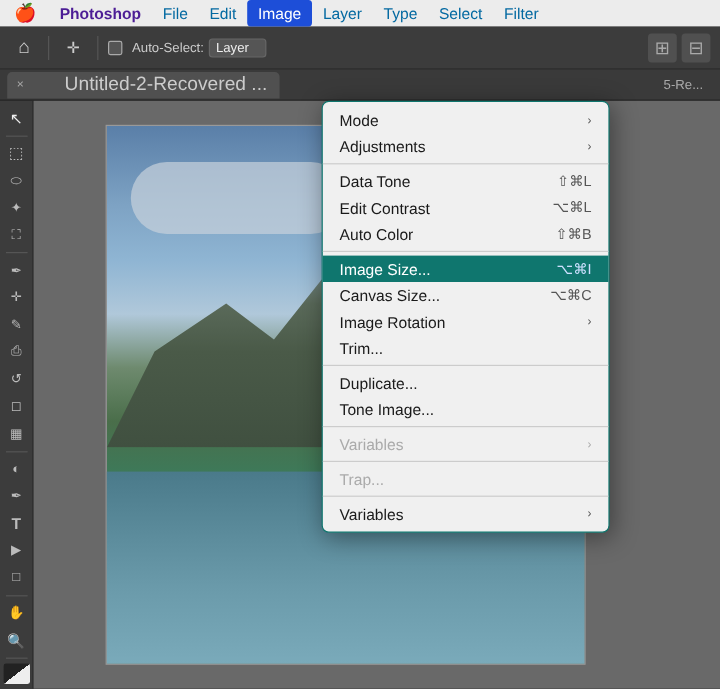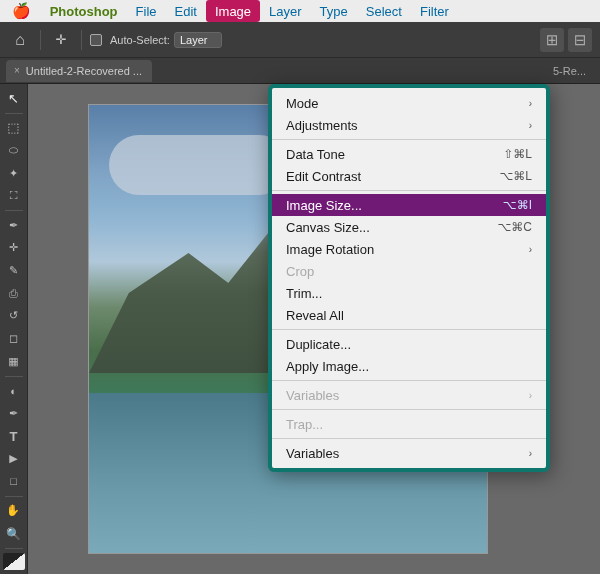--- a/index.html
+++ b/index.html
@@ -27,32 +27,32 @@
       padding: 0 9px;
       height: 100%;
       display: flex;
       align-items: center;
       font-size: 13px;
       color: #0369a1;
       cursor: default;
       border-radius: 3px;
     }
     .menu-bar-item.active {
-      background: #be185d;
+      background: #1d4ed8;
       color: white;
     }
     .apple-logo {
       font-size: 15px;
       padding: 0 10px 0 4px;
       color: #1a1a1a;
     }
     .app-name {
       font-weight: 600;
       padding: 0 9px;
-      color: #4d7c0f;
+      color: #4c1d95;
     }
 
     
     .toolbar {
       background: #3c3c3c;
       height: 36px;
       display: flex;
       align-items: center;
       padding: 0 8px;
       gap: 4px;
@@ -105,21 +105,21 @@
       font-size: 11px;
       color: #ddd;
       height: 22px;
       gap: 6px;
     }
     .tab-close {
       font-size: 10px;
       color: #aaa;
       cursor: pointer;
     }
-    .tab-name { font-size: 11px; color: #ccc; }
+    .tab-name { font-size: 16px; color: #ccc; margin-left: 28px; }
 
     
     .main-area {
       display: flex;
       height: calc(574px - 22px - 36px - 26px);
       position: relative;
     }
 
     
     .tool-panel {
@@ -214,41 +214,41 @@
       top: 0;
       left: 0;
       right: 0;
       bottom: 0;
       z-index: 200;
     }
     .dropdown-menu {
       position: absolute;
       top: 0;
       left: 268px;
-      width: 282px;
+      width: 240px;
       background: #f0f0f0;
-      border: 4px solid #0f766e;
+      border: 1px solid #0f766e;
       border-radius: 6px;
       box-shadow: 2px 4px 20px rgba(0,0,0,0.4);
       padding: 4px 0;
       z-index: 300;
     }
     .menu-item {
       display: flex;
       align-items: center;
       justify-content: space-between;
       padding: 3px 14px 3px 14px;
       cursor: default;
       color: #1a1a1a;
       font-size: 13px;
       height: 22px;
       white-space: nowrap;
     }
     .menu-item.highlighted {
-      background: #701a75;
+      background: #0f766e;
       color: white;
     }
     .menu-item.disabled {
       color: #aaa;
       cursor: default;
     }
     .menu-item .shortcut {
       color: #555;
       font-size: 12px;
       margin-left: 20px;
@@ -357,52 +357,50 @@
       <div class="menu-divider"></div>
 
       <div class="menu-item">
         <span>Data Tone</span>
         <span class="shortcut">⇧⌘L</span>
       </div>
       <div class="menu-item">
         <span>Edit Contrast</span>
         <span class="shortcut">⌥⌘L</span>
       </div>
+      <div class="menu-item">
+        <span>Auto Color</span>
+        <span class="shortcut">⇧⌘B</span>
+      </div>
 
       <div class="menu-divider"></div>
 
       <div class="menu-item highlighted">
         <span>Image Size...</span>
         <span class="shortcut" style="color:#cce0ff;">⌥⌘I</span>
       </div>
       <div class="menu-item">
         <span>Canvas Size...</span>
         <span class="shortcut">⌥⌘C</span>
       </div>
       <div class="menu-item">
         <span>Image Rotation</span>
         <span class="arrow">›</span>
       </div>
-      <div class="menu-item disabled">
-        <span>Crop</span>
-      </div>
       <div class="menu-item">
         <span>Trim...</span>
       </div>
-      <div class="menu-item">
-        <span>Reveal All</span>
-      </div>
 
       <div class="menu-divider"></div>
 
       <div class="menu-item">
         <span>Duplicate...</span>
       </div>
       <div class="menu-item">
-        <span>Apply Image...</span>
+        <span>Tone Image...</span>
       </div>
 
       <div class="menu-divider"></div>
 
       <div class="menu-item disabled">
         <span>Variables</span>
         <span class="arrow" style="color:#aaa;">›</span>
       </div>
 
       <div class="menu-divider"></div>

